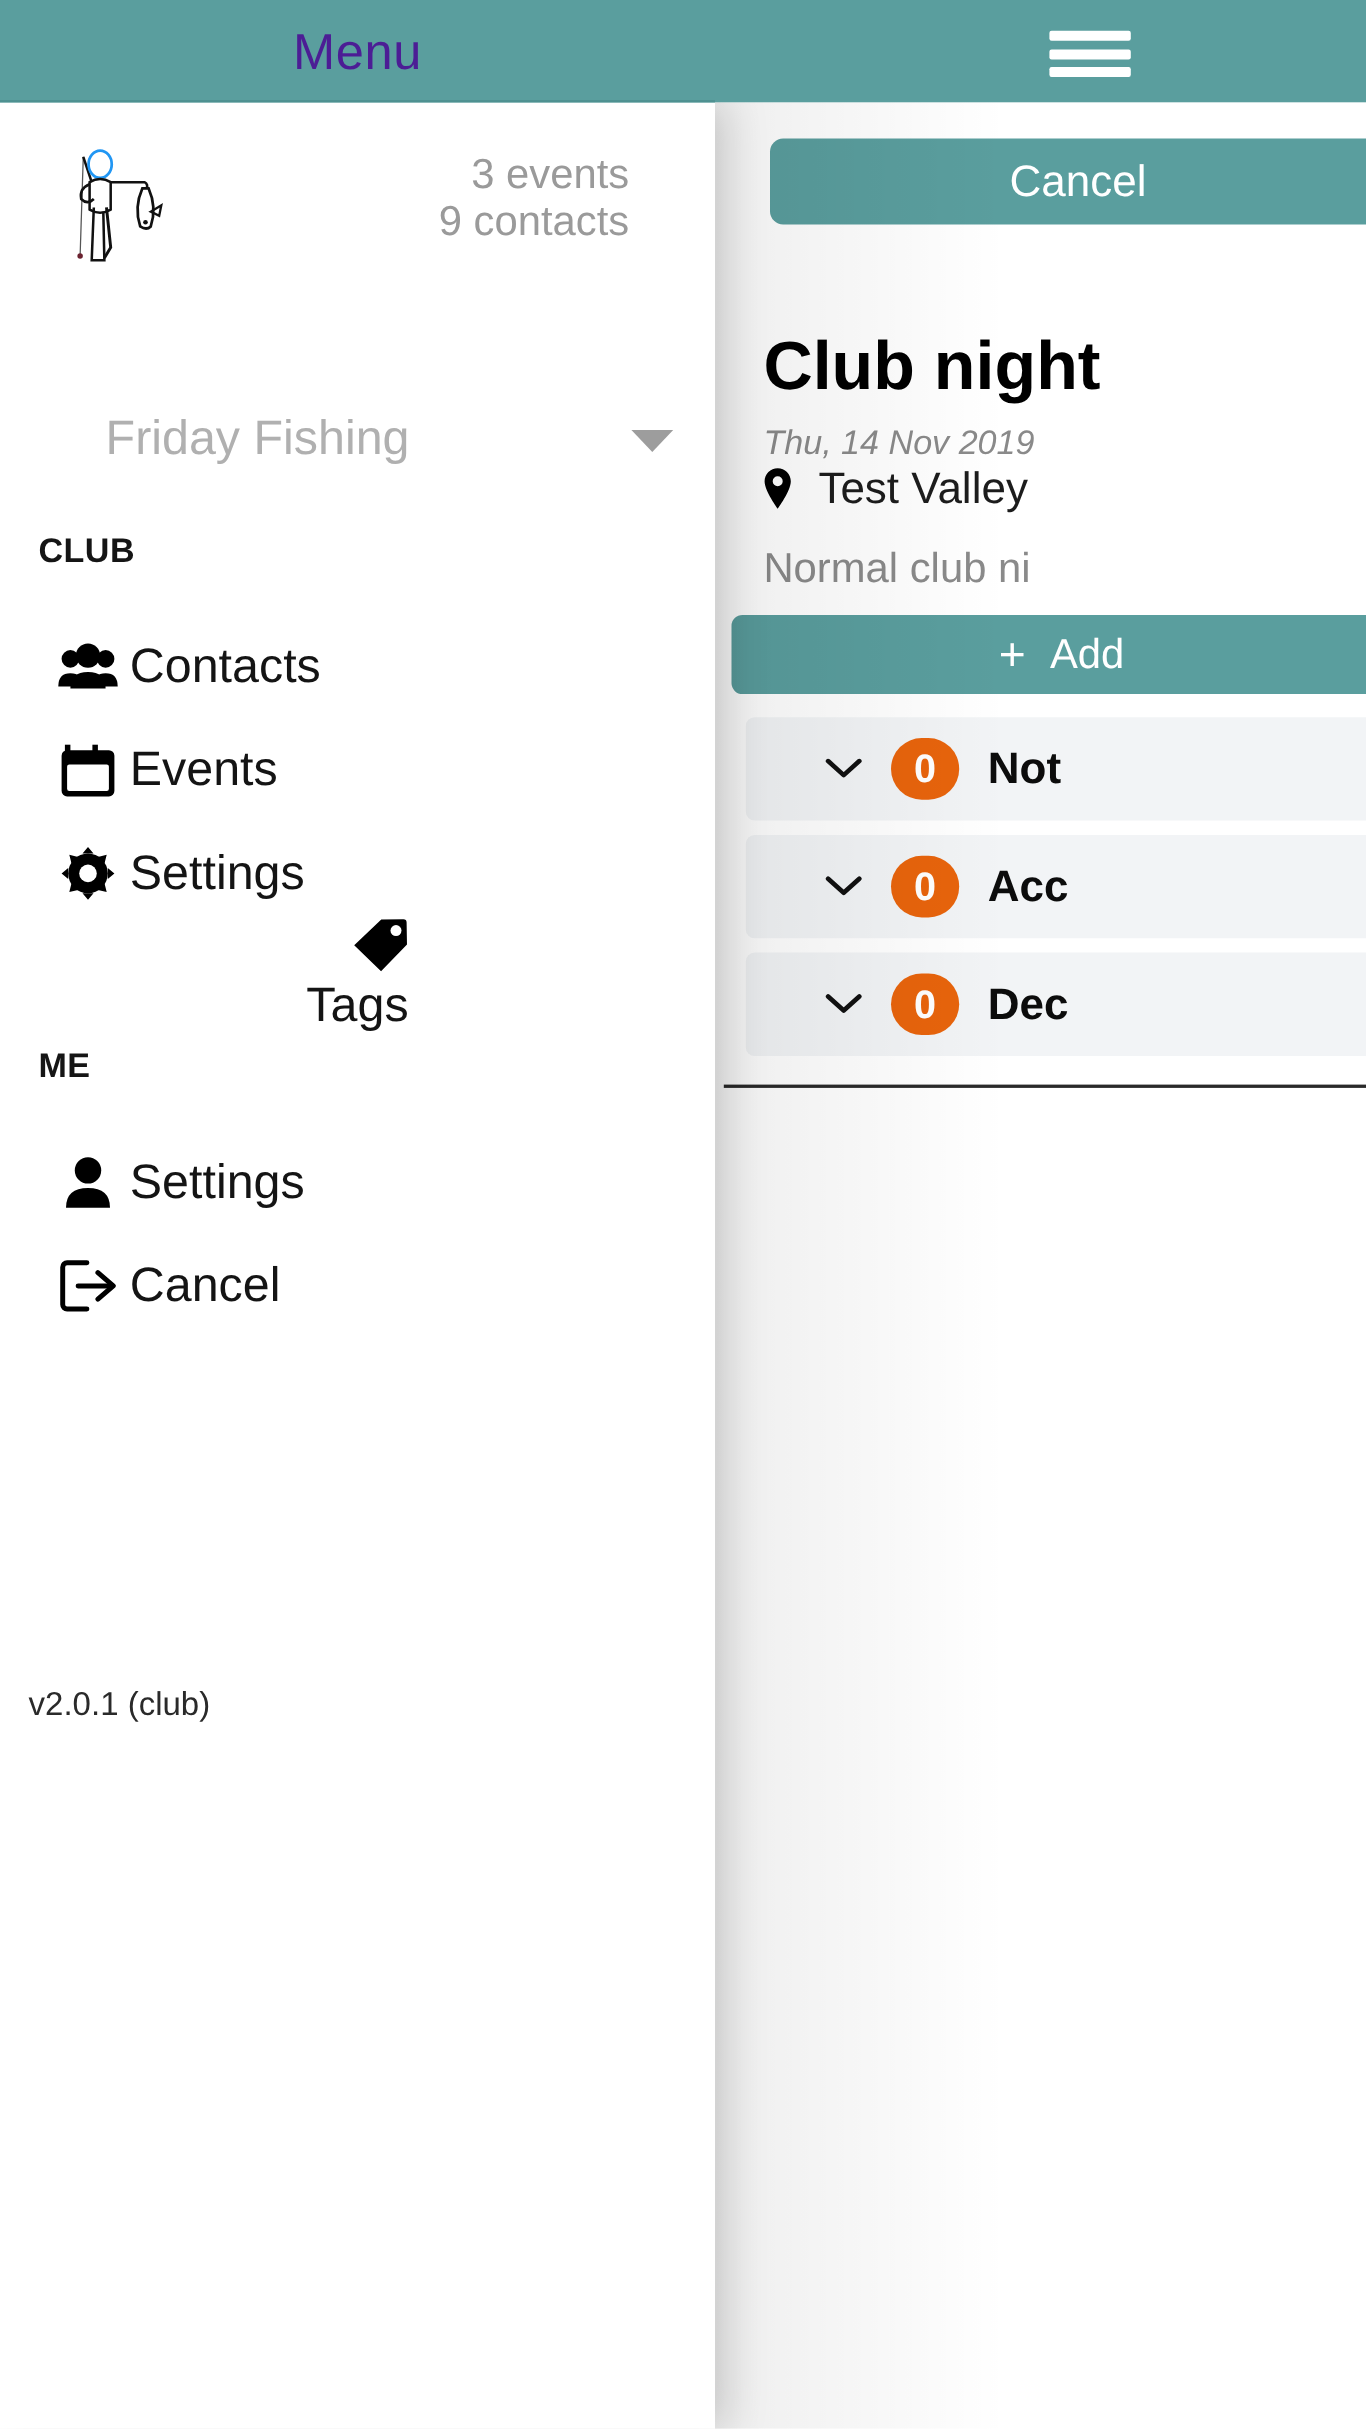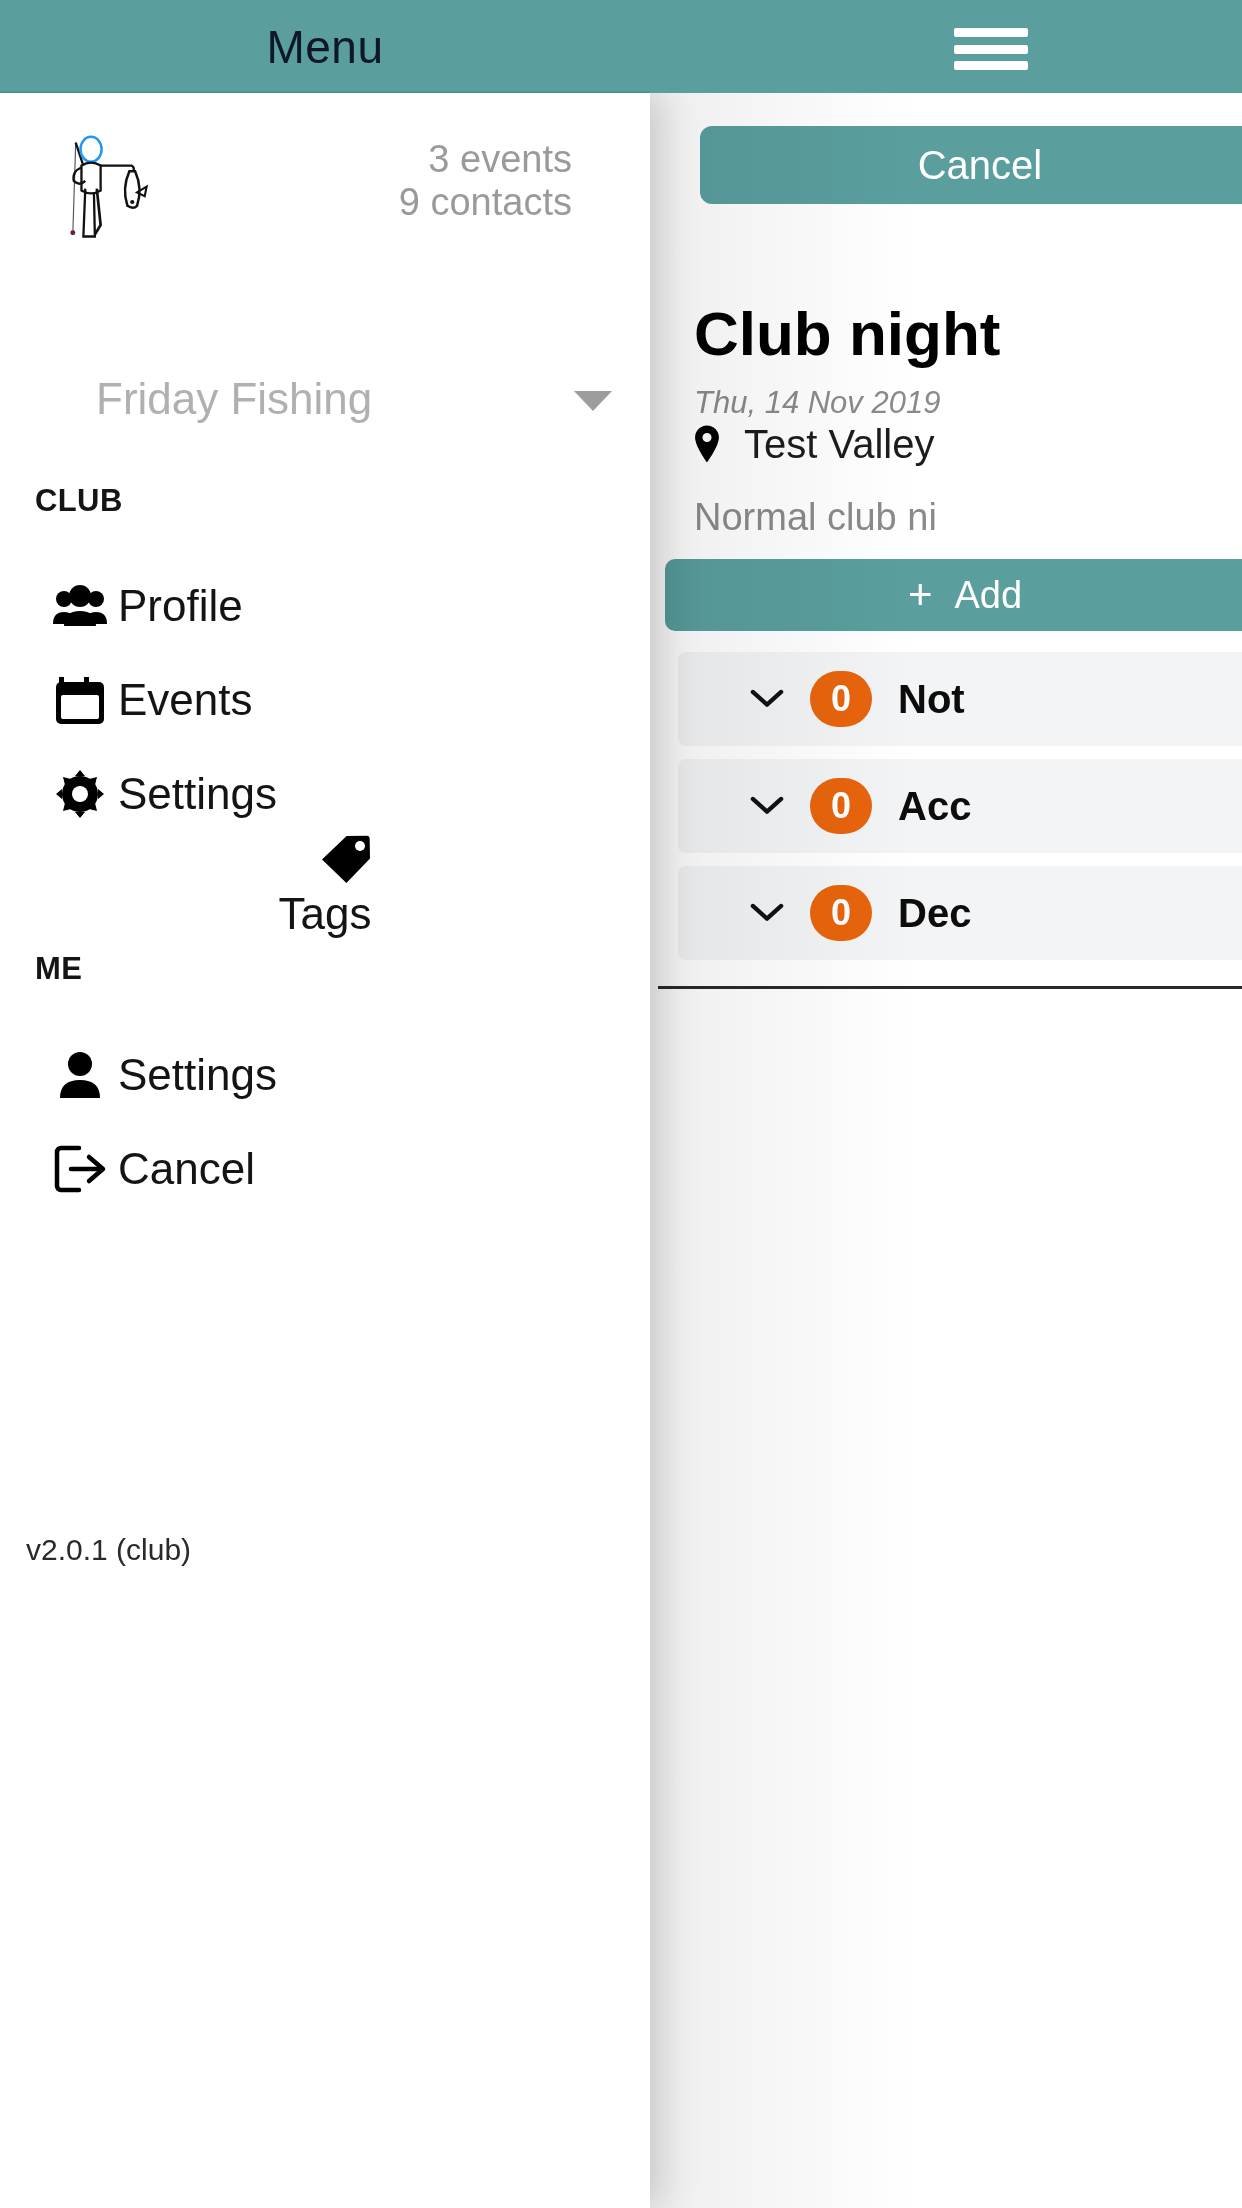--- a/index.html
+++ b/index.html
@@ -15,21 +15,21 @@
     position:absolute; top:0; left:0; width:1242px; height:93px;
     background:#5a9e9e;
   }
   .topbar-drawerpart{
     position:absolute; top:0; left:0; width:650px; height:93px;
     background:#5a9e9e; border-bottom:2px solid #4e9191;
   }
   .topbar-title{
     position:absolute; top:0; left:0; width:650px; height:93px;
     display:flex; align-items:center; justify-content:center;
-    color:#0f172a; font-size:46px; font-weight:400; letter-spacing:.5px;
+    color:#4c1d95; font-size:46px; font-weight:400; letter-spacing:.5px;
   }
   .hamburger{
     position:absolute; left:954px; top:28px; width:74px; height:42px;
     display:flex; flex-direction:column; justify-content:space-between;
   }
   .hamburger span{ display:block; width:74px; height:9px; background:#fff; border-radius:2px; }
 
   
   .page{
     position:absolute; top:93px; left:650px; width:592px; height:2111px;
@@ -250,21 +250,21 @@
       <span class="nav-ic">
         <svg width="56" height="44" viewBox="0 0 56 44">
           <circle cx="12" cy="15" r="8" fill="#000"></circle>
           <path d="M1 40 q0-12 11-12 t11 12 Z" fill="#000"></path>
           <circle cx="44" cy="15" r="8" fill="#000"></circle>
           <path d="M33 40 q0-12 11-12 t11 12 Z" fill="#000"></path>
           <circle cx="28" cy="12" r="11" fill="#000"></circle>
           <path d="M12 42 q0-15 16-15 t16 15 Z" fill="#000"></path>
         </svg>
       </span>
-      <span class="nav-label">Profile</span>
+      <span class="nav-label">Contacts</span>
     </div>
 
     <div class="nav-item n2">
       <span class="nav-ic">
         <svg width="52" height="52" viewBox="0 0 52 52">
           <rect x="5" y="3" width="5" height="9" fill="#000"></rect>
           <rect x="30" y="3" width="5" height="9" fill="#000"></rect>
           <rect x="2" y="8" width="48" height="42" rx="5" fill="#000"></rect>
           <rect x="7" y="21" width="38" height="24" rx="2" fill="#fff"></rect>
         </svg>

